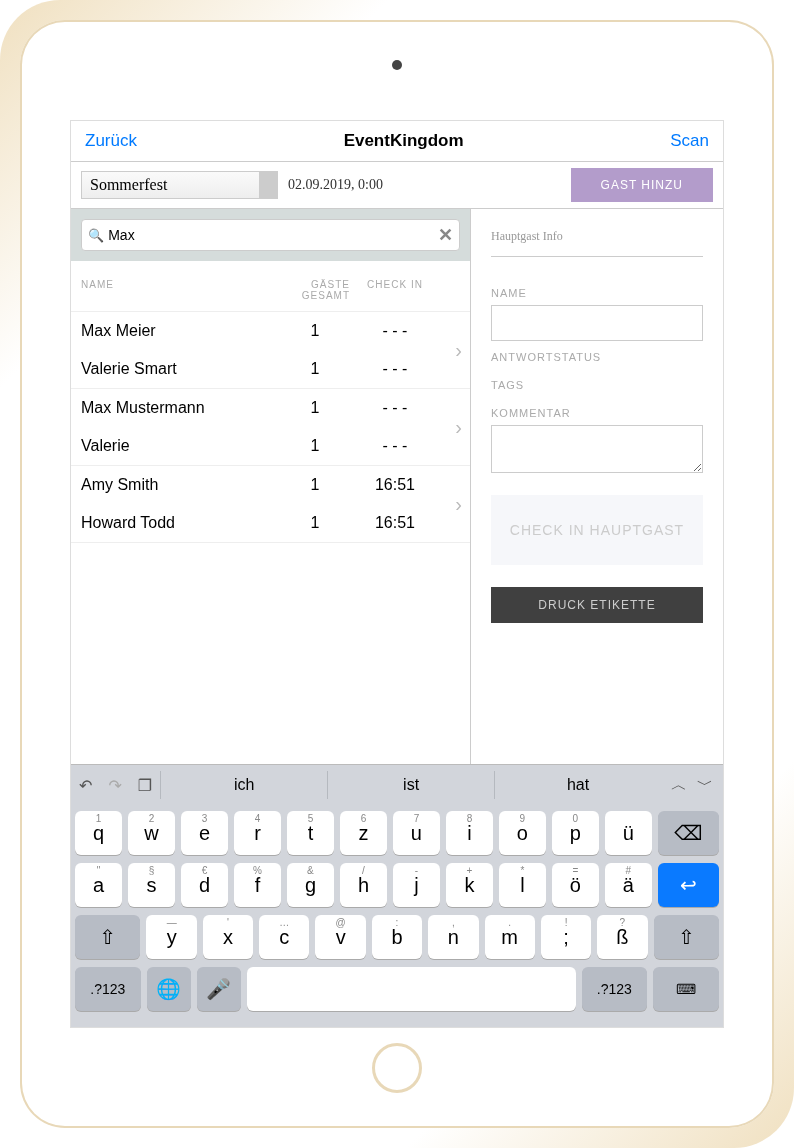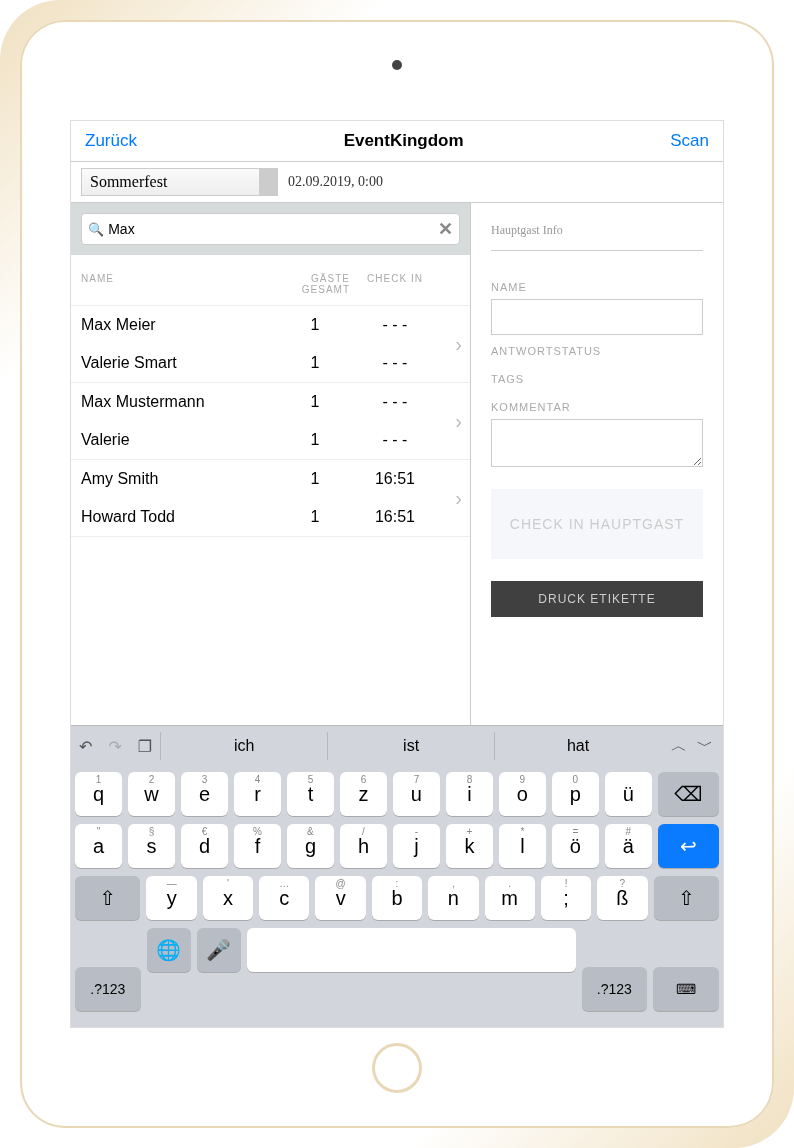--- a/index.html
+++ b/index.html
@@ -239,39 +239,40 @@
 .key .sec {
   position: absolute;
   top: 2px;
   font-size: 10px;
   color: #888;
 }
 .key.gray { background: #b7bcc5; }
 .key.blue { background: #0a7aff; color: #fff; }
 .key.wide { flex: 1.3; }
 .key.space { flex: 6; }
-.key.modkey { flex: 1.2; font-size: 14px; margin-top: 39px; }
+.key.modkey { flex: 1.2; font-size: 14px; }
 </style>
 </head>
 <body>
 
 <div class="ipad-frame">
   <div class="ipad-inner">
     <div class="camera"></div>
     <div class="screen">
 
       <div class="navbar">
         <span class="nav-link">Zurück</span>
         <span class="nav-title">EventKingdom</span>
         <span class="nav-link">Scan</span>
       </div>
 
       <div class="toolbar">
         <div class="dropdown">Sommerfest</div>
         <div class="date">02.09.2019, 0:00</div>
+        <button class="add-guest">GAST HINZU</button>
       </div>
 
       <div class="content">
         <div class="left-pane">
           <div class="search-wrap">
             <div class="search-field">
               <span class="search-icon">🔍</span>
               <input class="search-input" value="Max" style="">
               <span class="clear-icon">✕</span>
             </div>

